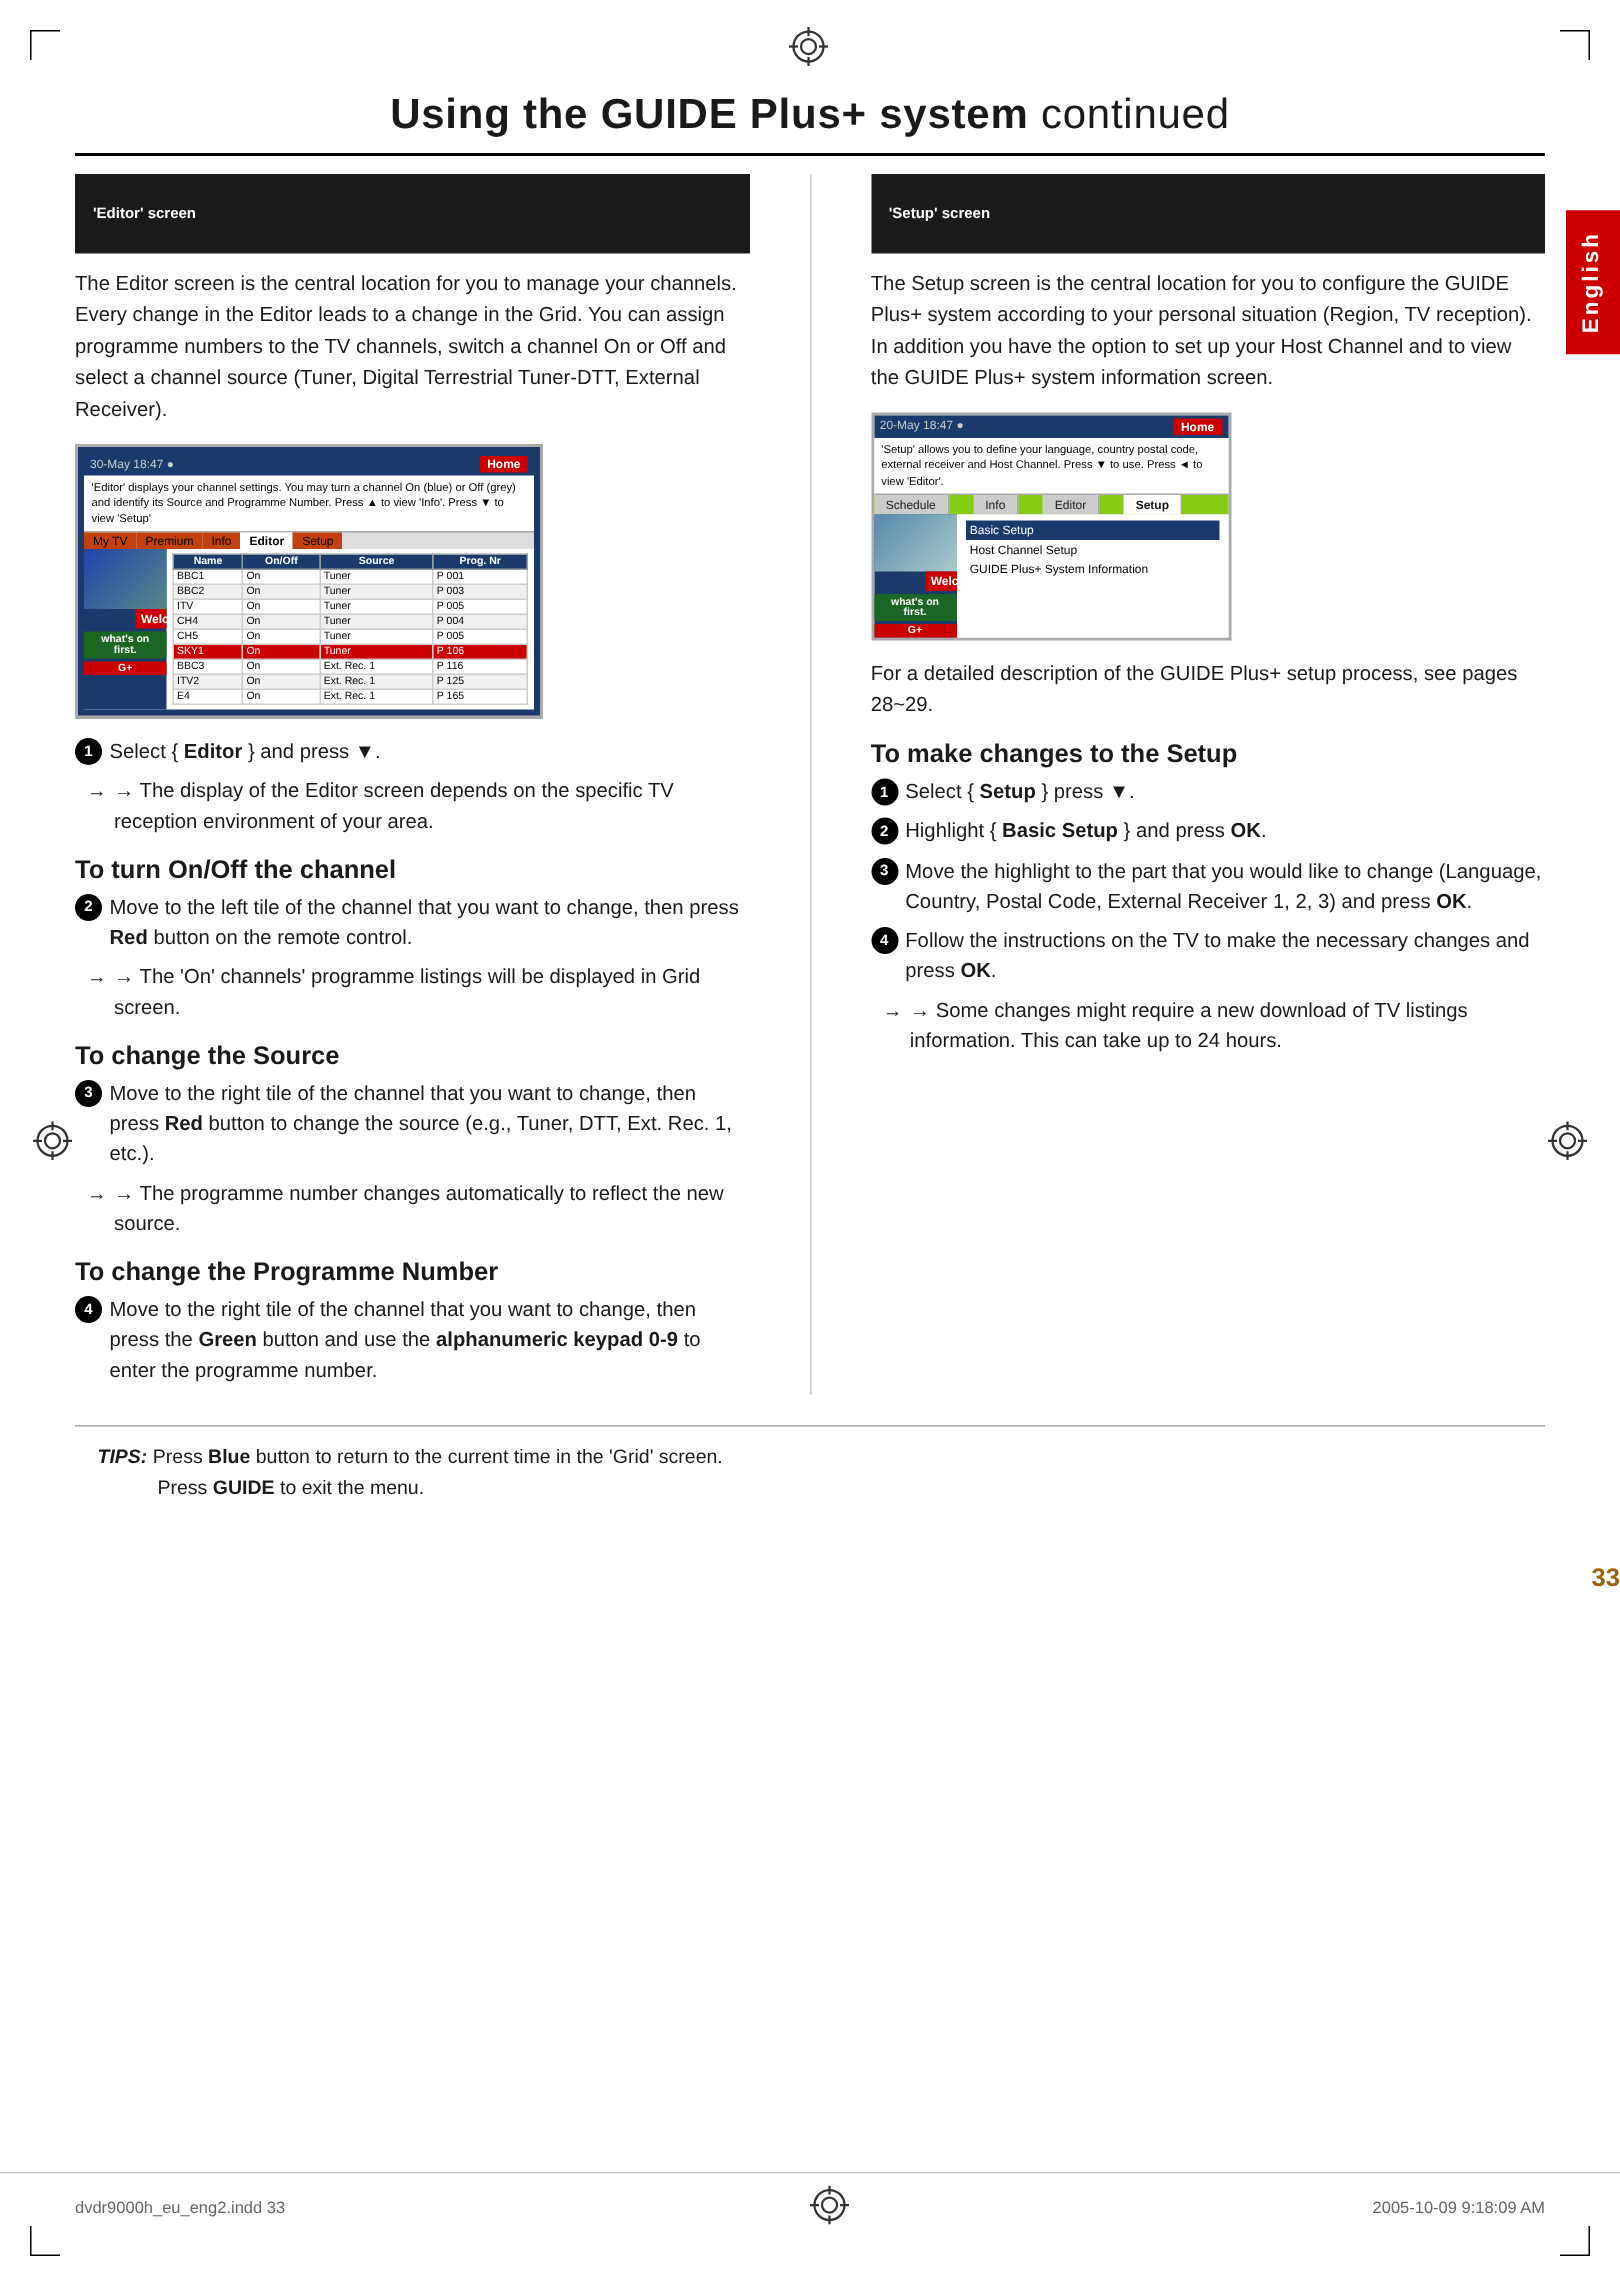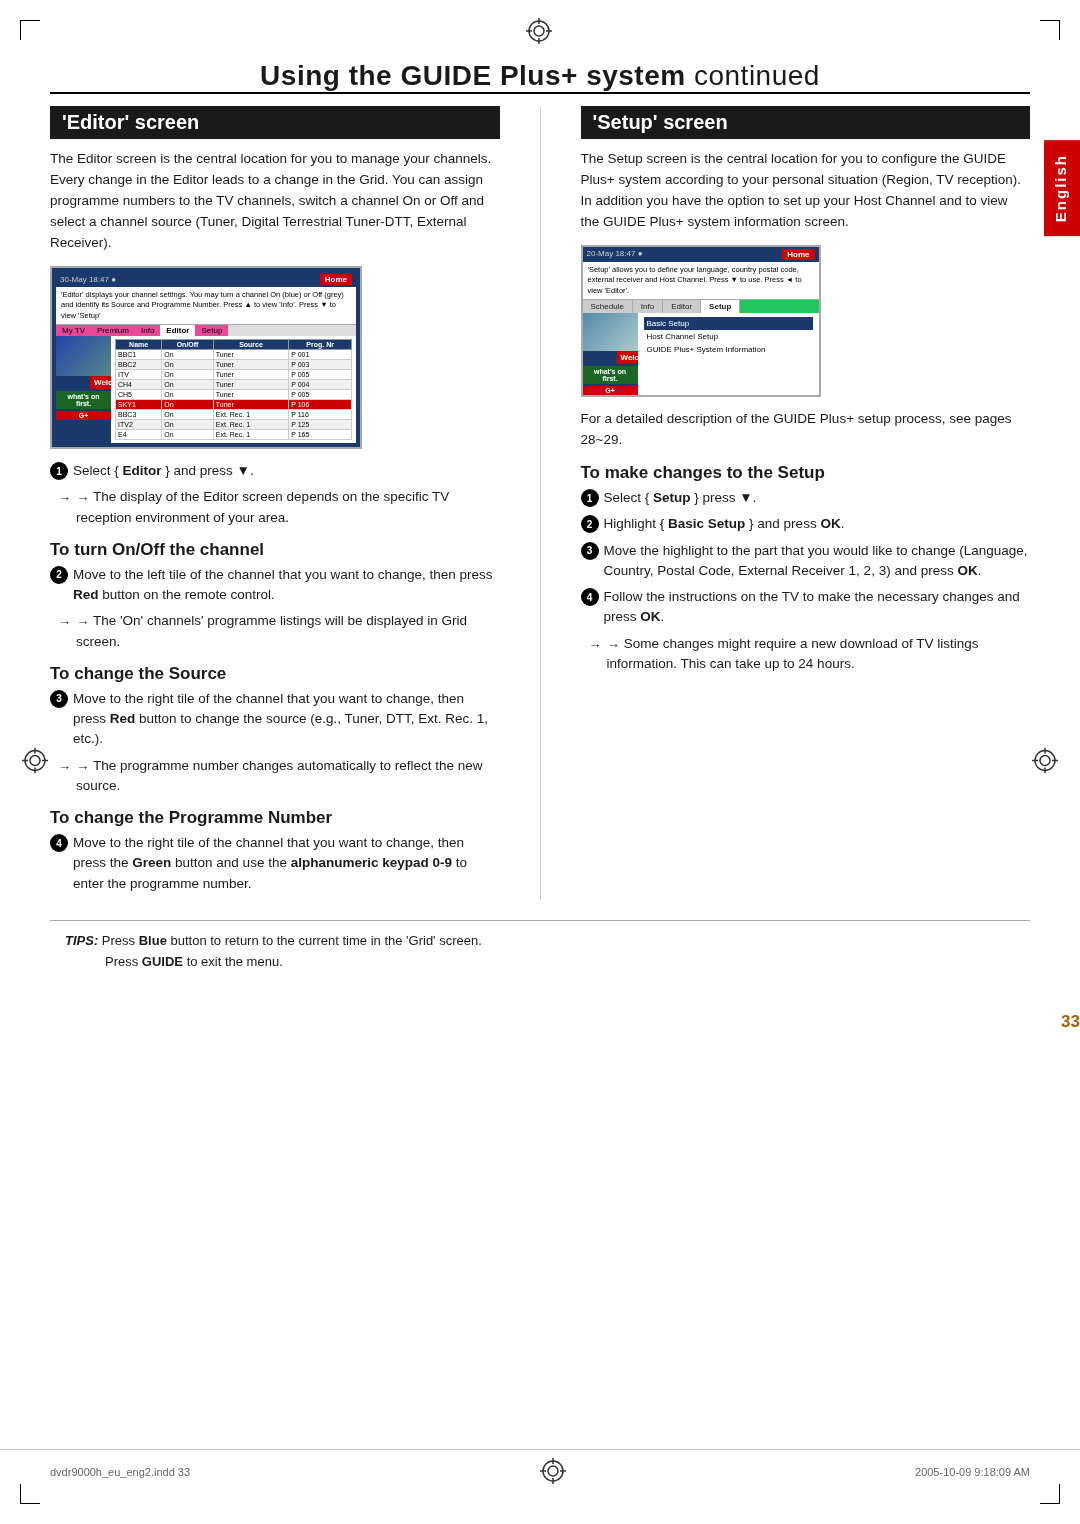--- a/index.html
+++ b/index.html
@@ -39,20 +39,21 @@
       left: 50%;
       transform: translateX(-50%);
       width: 28px;
       height: 28px;
     }
 
     
     .page-title {
       text-align: center;
       padding-top: 60px;
+      padding-bottom: 10px;
     }
     .page-title h1 {
       font-size: 28px;
       font-weight: bold;
       letter-spacing: 0.5px;
     }
 
     
     .english-tab {
       position: absolute;
@@ -85,22 +86,22 @@
     .right-col {
       flex: 1;
       padding-left: 10px;
       border-left: none;
     }
 
     
     .section-header {
       background: #1a1a1a;
       color: #fff;
-      padding: 5px 12px;
-      font-size: 20px;
+      padding: 21px 12px;
+      font-size: 10px;
       font-weight: bold;
       margin-bottom: 10px;
       display: inline-block;
       width: 100%;
     }
 
     
     .body-text {
       font-size: 13.5px;
       line-height: 1.55;
@@ -130,21 +131,21 @@
 
     .screen-home-btn {
       background: #cc0000;
       color: #fff;
       padding: 1px 5px;
       font-size: 8px;
       font-weight: bold;
     }
 
     .screen-tab {
-      background: #ec4899;
+      background: #c2410c;
       color: #000;
       padding: 1px 6px;
       font-size: 8px;
     }
 
     .screen-tab.active {
       background: #fff;
       font-weight: bold;
     }
 
@@ -363,21 +364,22 @@
       background: #fff;
       color: #000;
       font-size: 7.5px;
       padding: 3px 5px;
       line-height: 1.4;
       border-bottom: 1px solid #aaa;
     }
 
     .setup-screen-tabs {
       display: flex;
-      background: #22c55e;
+      background: #84cc16;
+      gap: 16px;
     }
 
     .setup-screen-tab {
       padding: 2px 8px;
       font-size: 8px;
       background: #ccc;
       border-right: 1px solid #aaa;
     }
 
     .setup-screen-tab.active {

